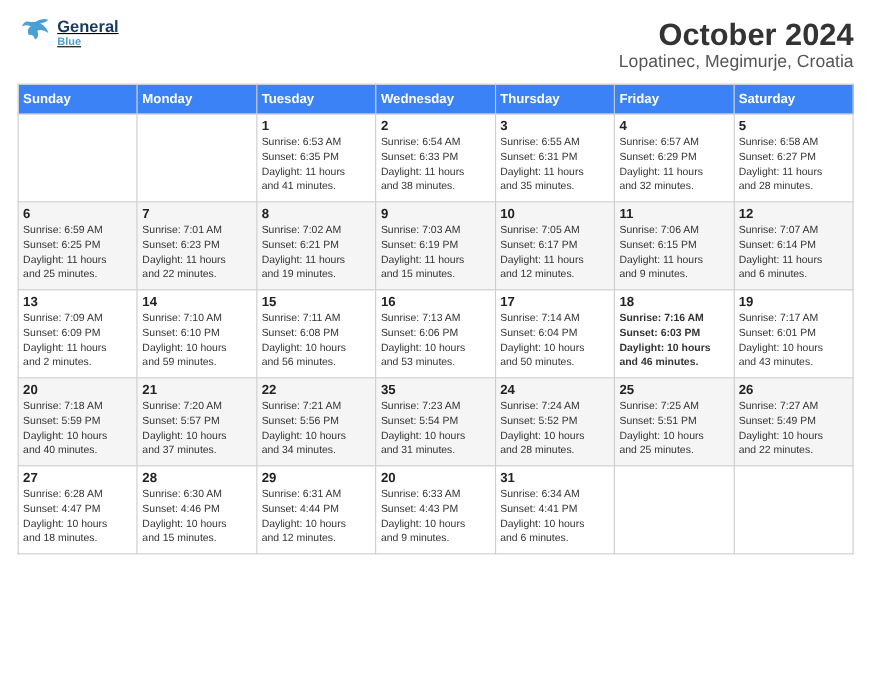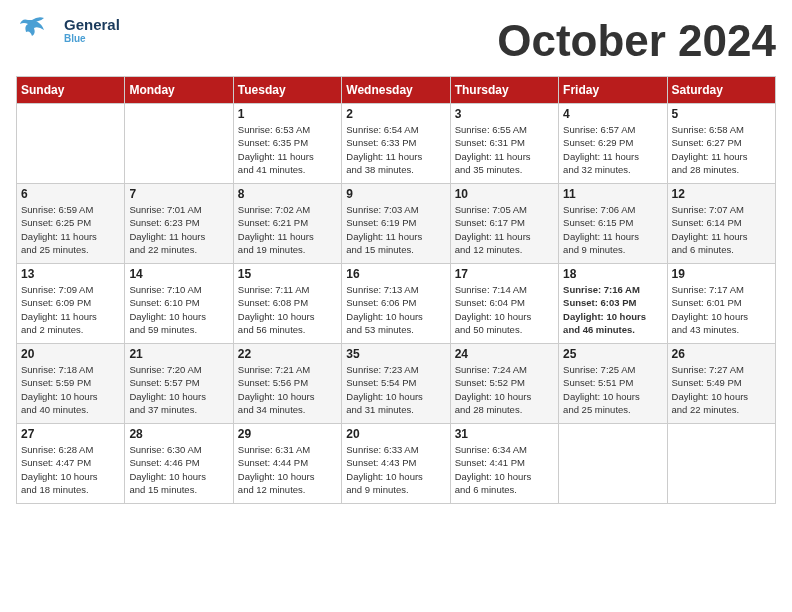--- a/index.html
+++ b/index.html
@@ -12,45 +12,46 @@
     }
     .header {
       display: flex;
       justify-content: space-between;
       align-items: flex-start;
       margin-bottom: 10px;
     }
     .logo {
       display: flex;
       align-items: center;
-      gap: 16px;
+      gap: 4px;
+      text-decoration: underline;
     }
     .logo-bird {
       width: 32px;
       height: 28px;
     }
     .title-block {
       text-align: right;
     }
     .month-title {
-      font-size: 44px;
+      font-size: 28px;
       font-weight: bold;
       color: #333;
     }
     .location-title {
       font-size: 16px;
       color: #555;
     }
     table {
       width: 100%;
       border-collapse: collapse;
       table-layout: fixed;
     }
     thead tr th {
-      background-color: #b91c1c;
+      background-color: #3b82f6;
       color: #fff;
       font-size: 12px;
       font-weight: bold;
       padding: 6px 4px;
       text-align: left;
       border: 1px solid #ccc;
     }
     tbody tr td {
       vertical-align: top;
       border: 1px solid #ccc;
@@ -83,20 +84,21 @@
     <svg class="logo-bird" viewBox="0 0 32 28" xmlns="http://www.w3.org/2000/svg">
       <path d="M16 4 Q22 0 28 2 Q24 6 20 5 Q26 8 28 14 Q22 10 18 12 Q20 18 16 20 Q14 14 10 16 Q8 10 12 8 Q8 6 4 8 Q6 2 12 4 Z" fill="#4a9fd4"></path>
     </svg>
     <div>
       <div style="font-size:15px;font-weight:bold;color:#1a3a5c;">General</div>
       <div style="font-size:10px;font-weight:bold;color:#4a9fd4;">Blue</div>
     </div>
   </div>
   <div class="title-block">
     <div class="month-title">October 2024</div>
+    <div class="location-title">Lopatinec, Megimurje, Croatia</div>
   </div>
 </div>
 
 <table>
   <thead>
     <tr>
     <th>Sunday</th>
         <th>Monday</th>
         <th>Tuesday</th>
         <th>Wednesday</th>

